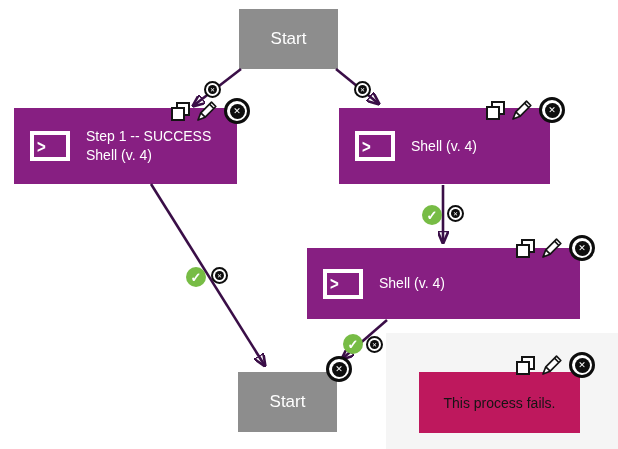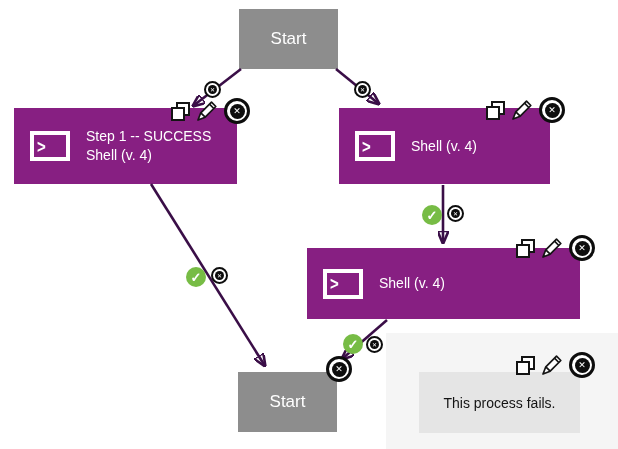--- a/index.html
+++ b/index.html
@@ -19,21 +19,21 @@
     display:flex;align-items:center;gap:16px;padding-left:16px;
   }
   .term{
     flex:none;width:40px;height:30px;border:4px solid #fff;box-sizing:border-box;
     display:flex;align-items:center;padding-left:3px;
   }
   .term span{font-size:15px;font-weight:800;line-height:1;transform:scaleY(1.25);}
   .step-text{font-size:14px;line-height:19px;}
   
   .note{
-    position:absolute;left:419px;top:372px;width:161px;height:61px;background:#e5e5e5;
+    position:absolute;left:419px;top:372px;width:161px;height:61px;background:#be185d;
     color:#141414;display:flex;align-items:center;justify-content:center;font-size:14px;
   }
   
   svg.edges{position:absolute;left:0;top:0;pointer-events:none;}
   svg.edges path{stroke:#3a0e47;stroke-width:2.6;fill:none;}
   
   .toolbar{position:absolute;display:flex;align-items:flex-start;gap:5px;}
   .copy{width:19px;height:19px;position:relative;margin-top:4px;cursor:pointer;}
   .copy::before{content:"";position:absolute;right:0;top:0;width:10px;height:10px;background:#fff;border:2px solid #141414;}
   .copy::after{content:"";position:absolute;left:0;bottom:0;width:10px;height:10px;background:#fff;border:2px solid #141414;}

